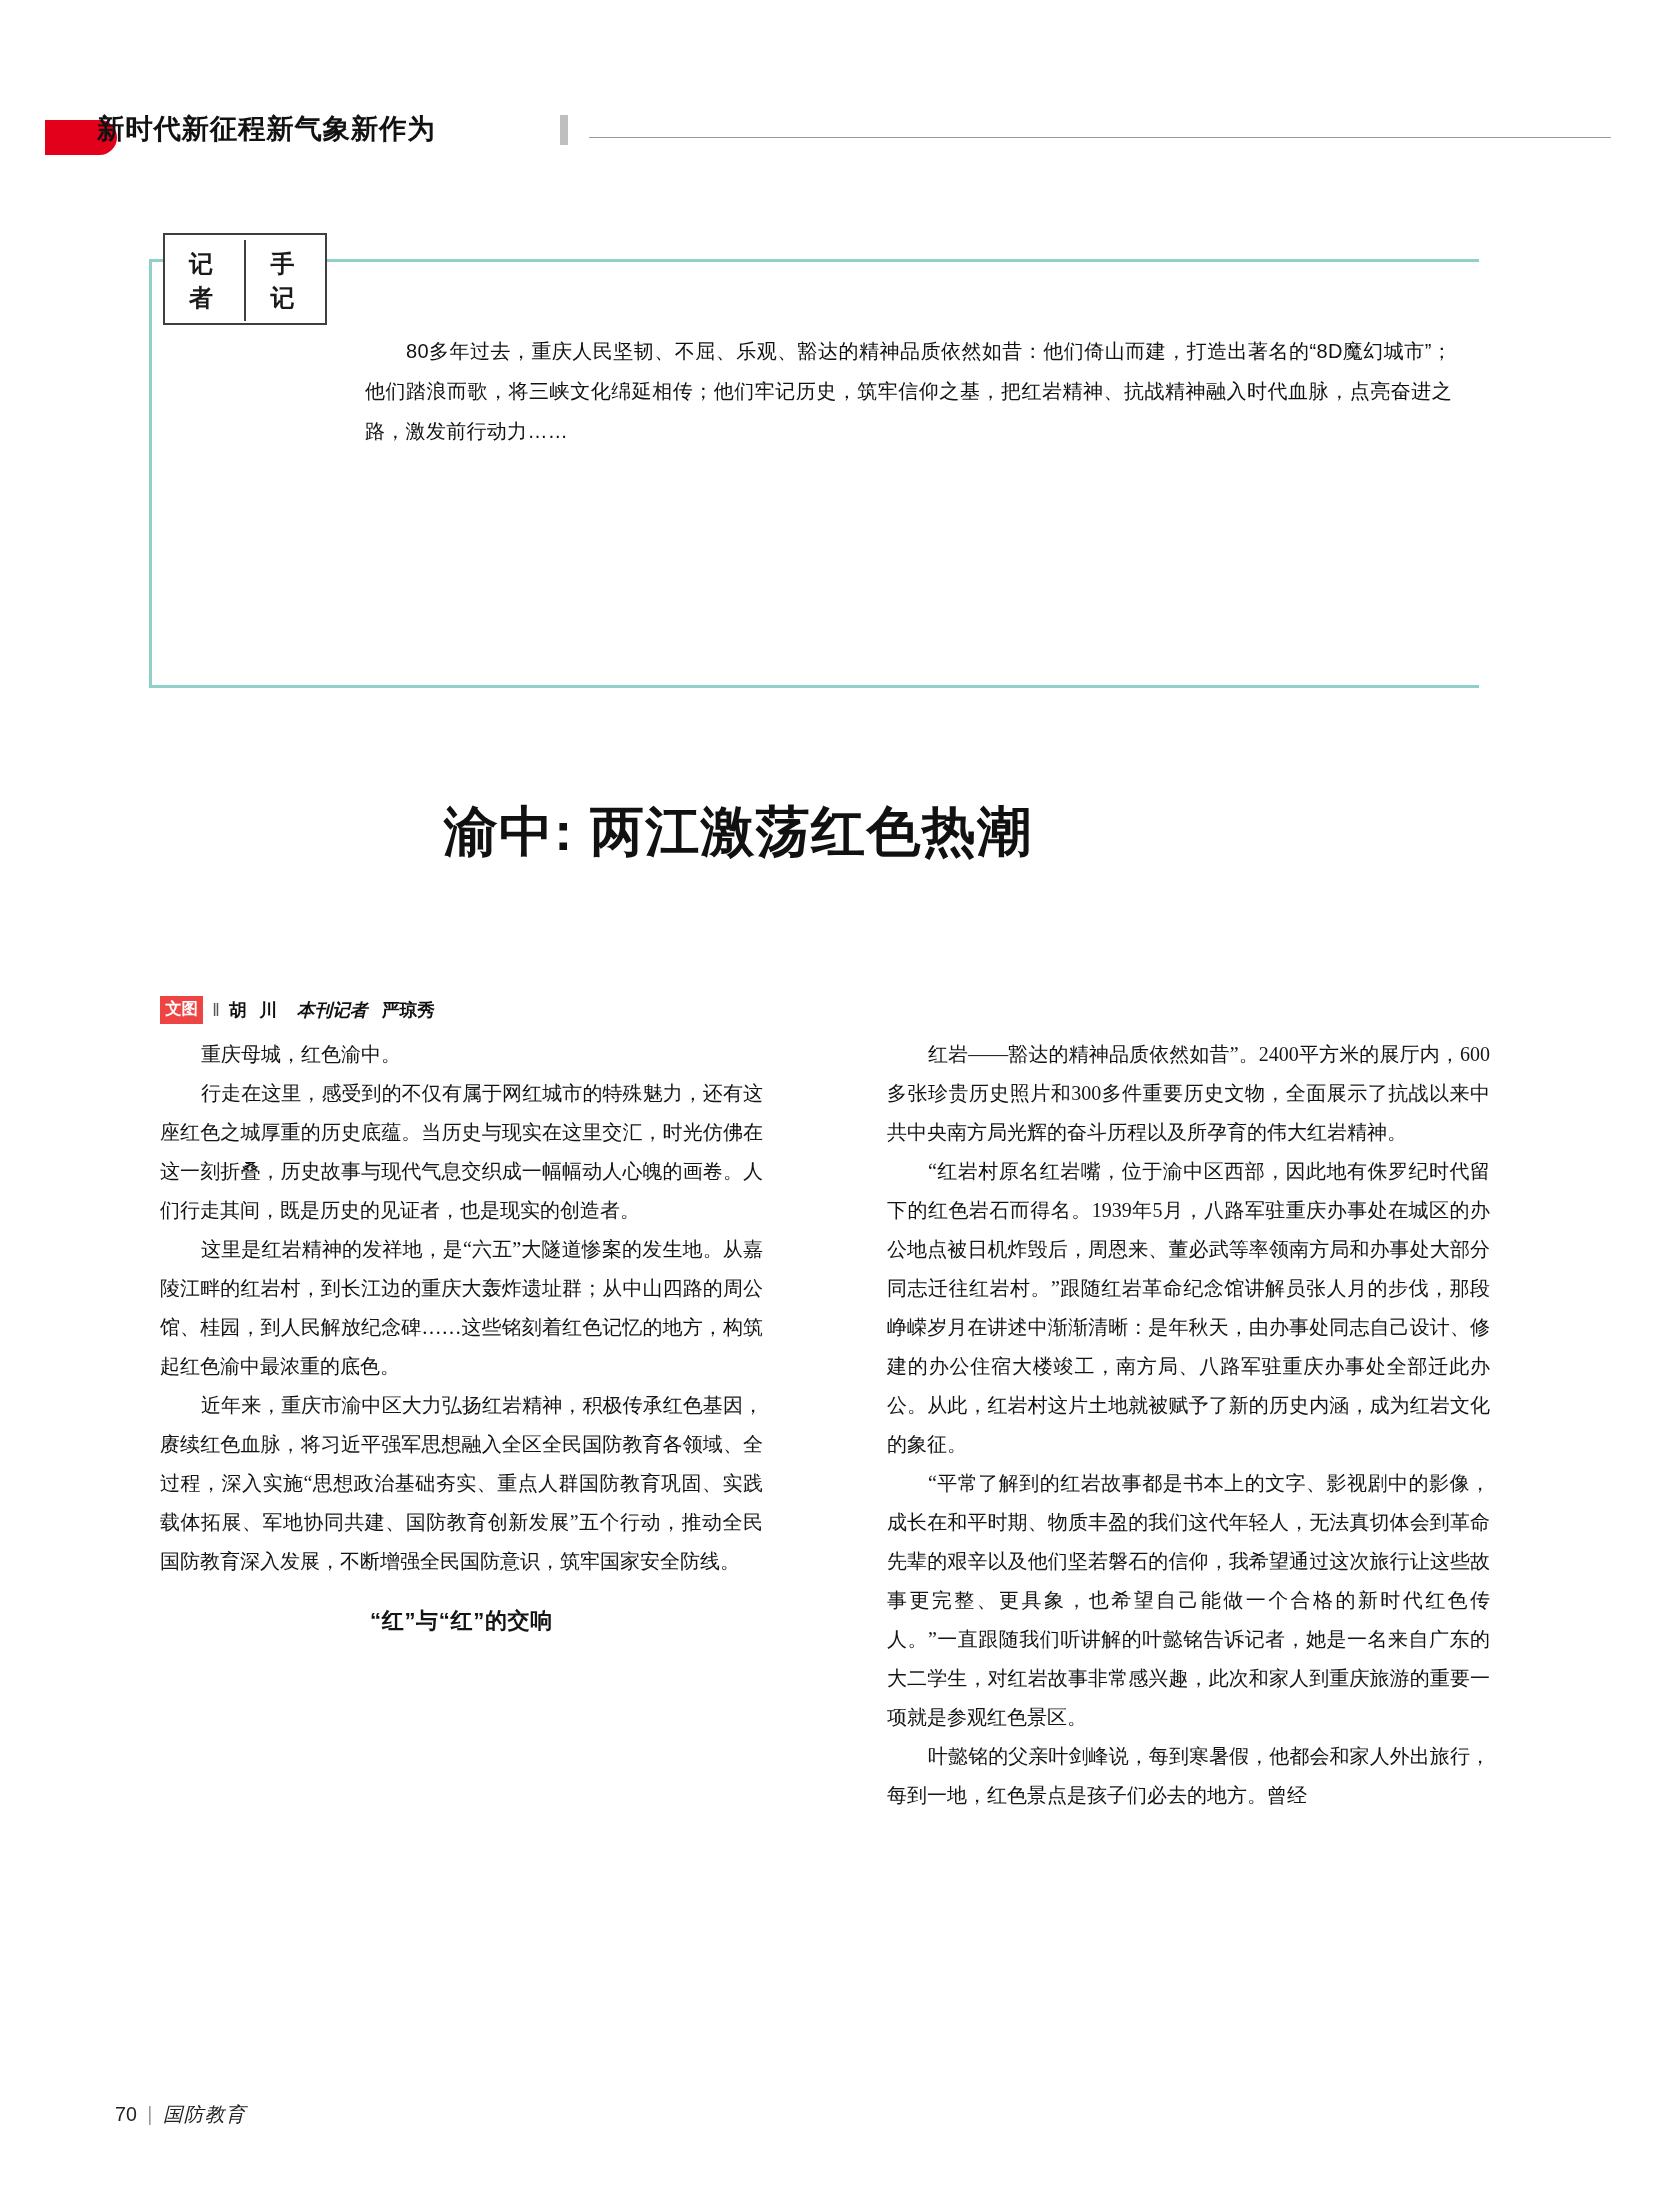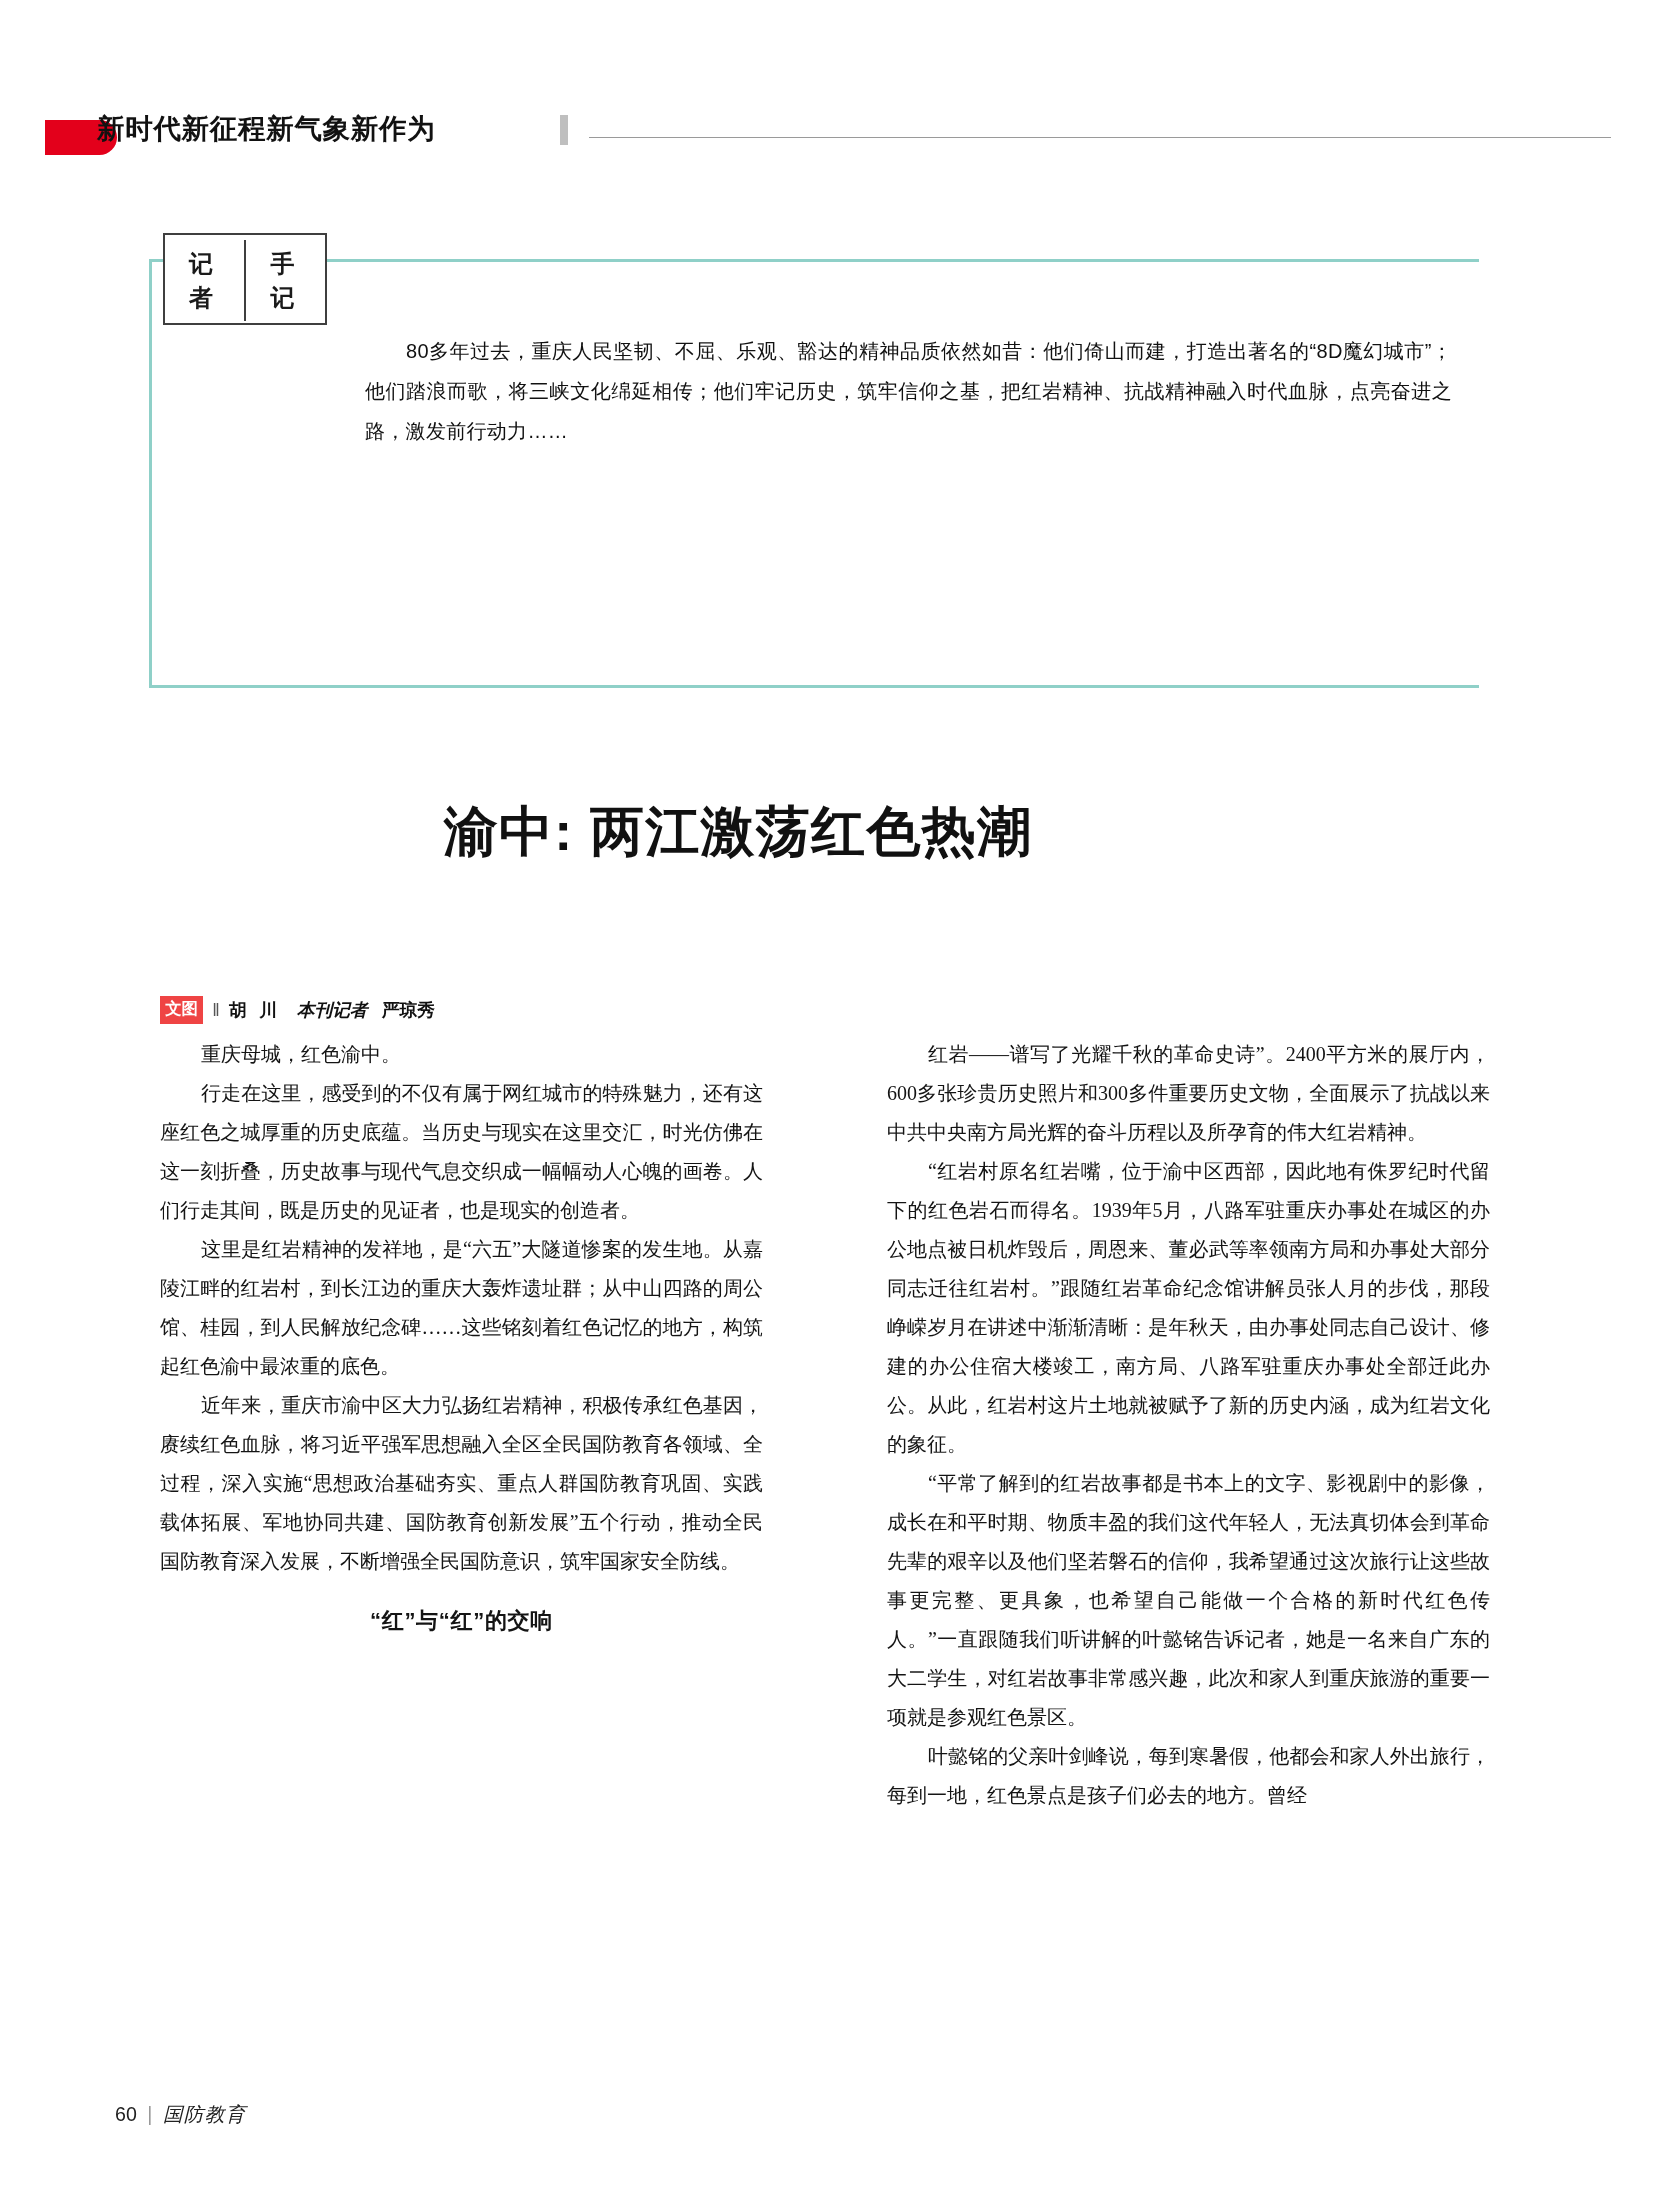--- a/index.html
+++ b/index.html
@@ -277,24 +277,24 @@
 
 <div class="col col-left">
   <p>重庆母城，红色渝中。</p>
   <p>行走在这里，感受到的不仅有属于网红城市的特殊魅力，还有这座红色之城厚重的历史底蕴。当历史与现实在这里交汇，时光仿佛在这一刻折叠，历史故事与现代气息交织成一幅幅动人心魄的画卷。人们行走其间，既是历史的见证者，也是现实的创造者。</p>
   <p>这里是红岩精神的发祥地，是“六五”大隧道惨案的发生地。从嘉陵江畔的红岩村，到长江边的重庆大轰炸遗址群；从中山四路的周公馆、桂园，到人民解放纪念碑……这些铭刻着红色记忆的地方，构筑起红色渝中最浓重的底色。</p>
   <p>近年来，重庆市渝中区大力弘扬红岩精神，积极传承红色基因，赓续红色血脉，将习近平强军思想融入全区全民国防教育各领域、全过程，深入实施“思想政治基础夯实、重点人群国防教育巩固、实践载体拓展、军地协同共建、国防教育创新发展”五个行动，推动全民国防教育深入发展，不断增强全民国防意识，筑牢国家安全防线。</p>
   <p class="subhead">“红”与“红”的交响</p>
 </div>
 
 <div class="col col-right">
-  <p>红岩——谱写了光耀千秋的革命史诗”。2400平方米的展厅内，600多张珍贵历史照片和300多件重要历史文物，全面展示了抗战以来中共中央南方局光辉的奋斗历程以及所孕育的伟大红岩精神。</p>
+  <p>红岩——豁达的精神品质依然如昔”。2400平方米的展厅内，600多张珍贵历史照片和300多件重要历史文物，全面展示了抗战以来中共中央南方局光辉的奋斗历程以及所孕育的伟大红岩精神。</p>
   <p>“红岩村原名红岩嘴，位于渝中区西部，因此地有侏罗纪时代留下的红色岩石而得名。1939年5月，八路军驻重庆办事处在城区的办公地点被日机炸毁后，周恩来、董必武等率领南方局和办事处大部分同志迁往红岩村。”跟随红岩革命纪念馆讲解员张人月的步伐，那段峥嵘岁月在讲述中渐渐清晰：是年秋天，由办事处同志自己设计、修建的办公住宿大楼竣工，南方局、八路军驻重庆办事处全部迁此办公。从此，红岩村这片土地就被赋予了新的历史内涵，成为红岩文化的象征。</p>
   <p>“平常了解到的红岩故事都是书本上的文字、影视剧中的影像，成长在和平时期、物质丰盈的我们这代年轻人，无法真切体会到革命先辈的艰辛以及他们坚若磐石的信仰，我希望通过这次旅行让这些故事更完整、更具象，也希望自己能做一个合格的新时代红色传人。”一直跟随我们听讲解的叶懿铭告诉记者，她是一名来自广东的大二学生，对红岩故事非常感兴趣，此次和家人到重庆旅游的重要一项就是参观红色景区。</p>
   <p>叶懿铭的父亲叶剑峰说，每到寒暑假，他都会和家人外出旅行，每到一地，红色景点是孩子们必去的地方。曾经</p>
 </div>
 
 <div class="footer">
-  <span class="pagenum">60</span>
+  <span class="pagenum">70</span>
   <span class="sep">|</span>
   <span class="label">国防教育</span>
 </div>
 
 
 </body></html>

